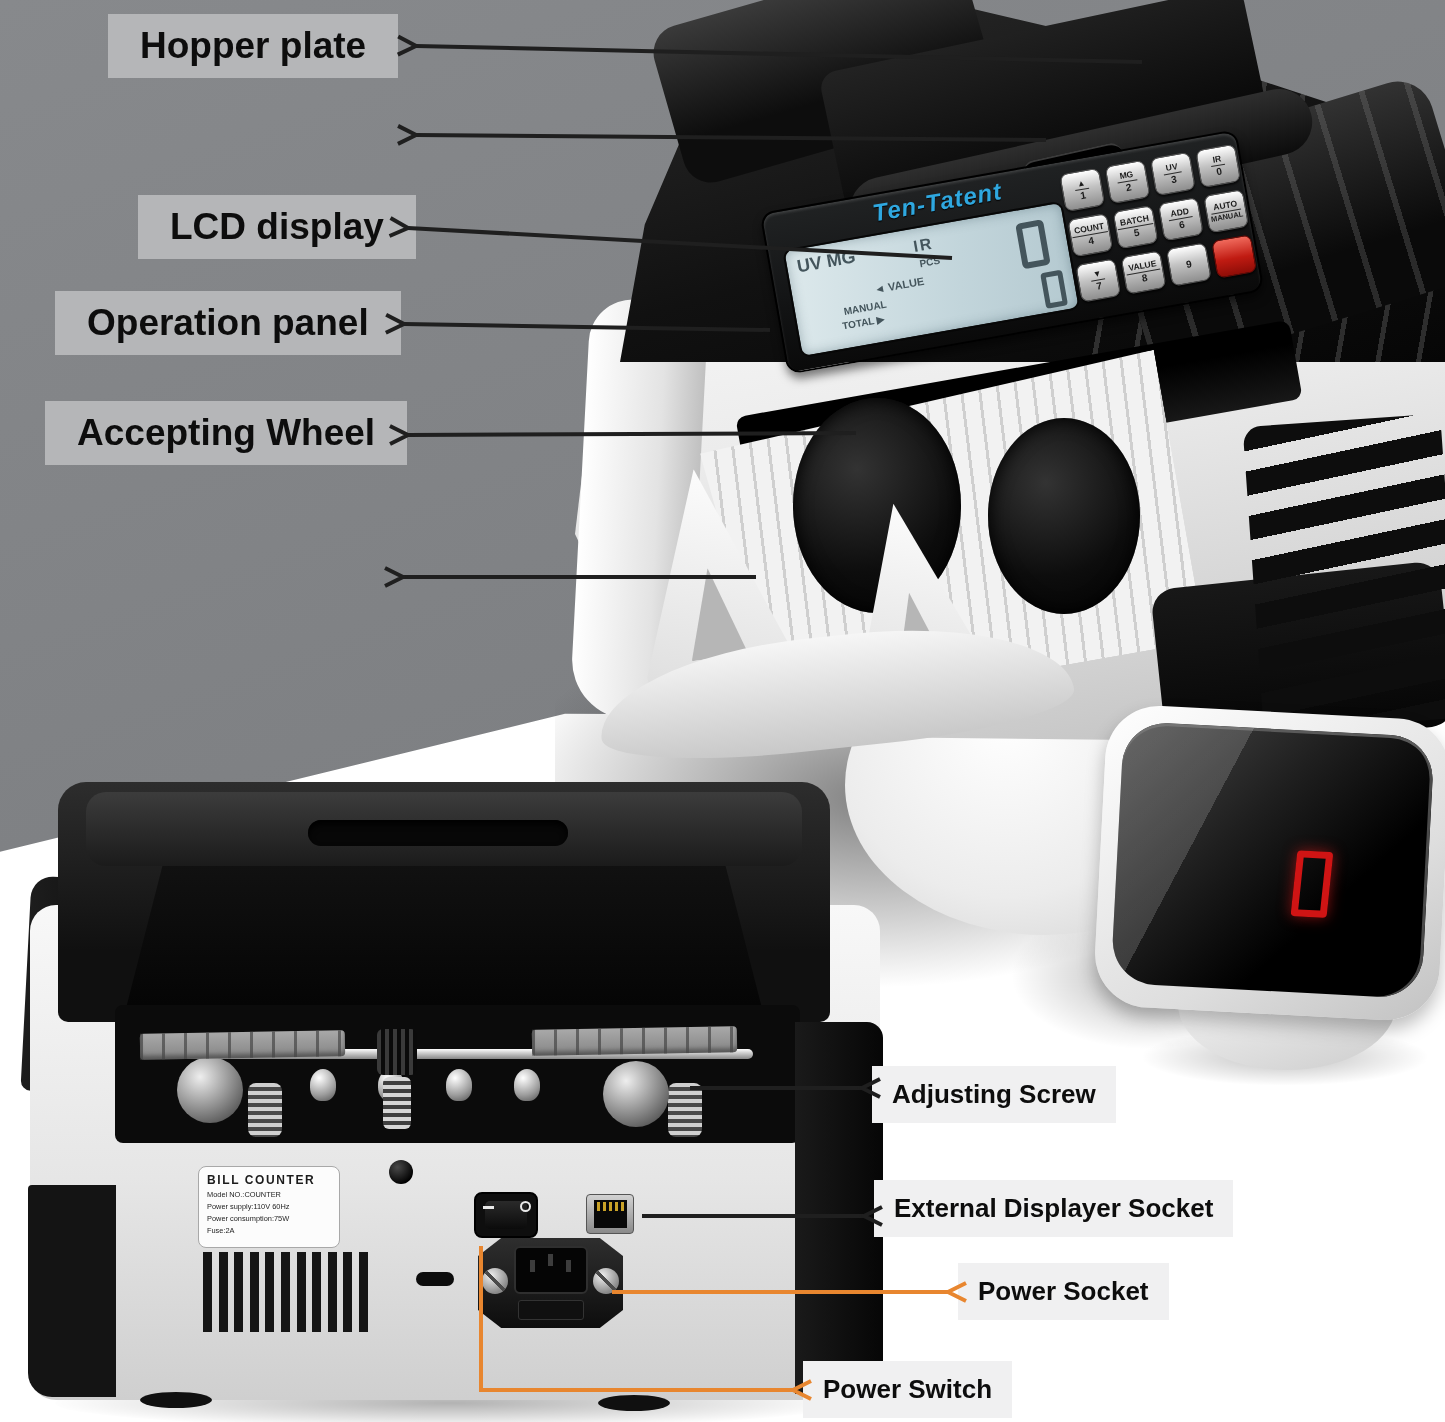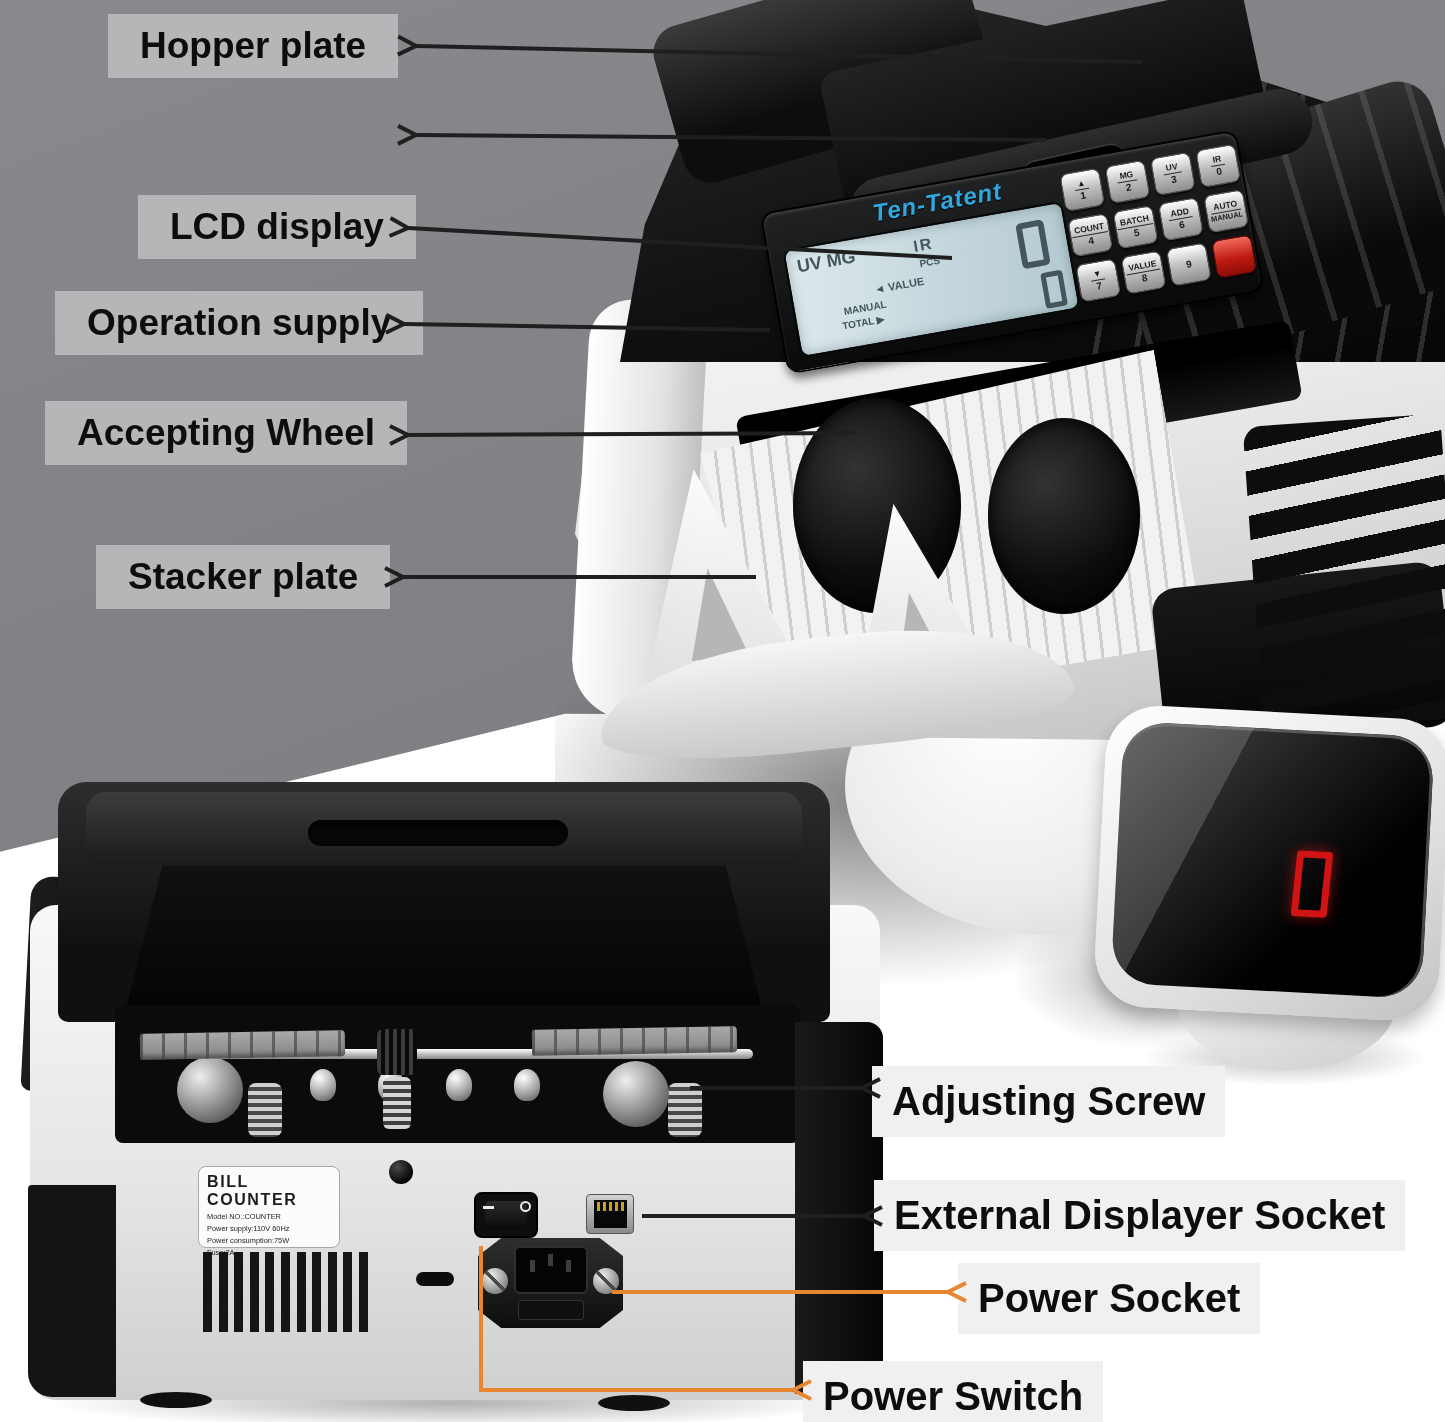--- a/index.html
+++ b/index.html
@@ -140,21 +140,21 @@
     background:repeating-linear-gradient(180deg,#e0e0e0 0 4px,#4e4e4e 4px 8px);}
   .rm-mech .knurl{position:absolute;left:262px;top:24px;width:40px;height:46px;border-radius:6px;
     background:repeating-linear-gradient(90deg,#3a3a3a 0 4px,#0a0a0a 4px 8px);}
   .rm-mech .kspring{position:absolute;left:268px;top:72px;width:28px;height:52px;border-radius:6px;
     background:repeating-linear-gradient(180deg,#d6d6d6 0 4px,#3f3f3f 4px 8px);}
   .rm-disc{position:absolute;width:66px;height:66px;border-radius:50%;
     background:radial-gradient(circle at 35% 30%,#eee,#888 55%,#333 100%);}
 
   .spec-label{position:absolute;left:198px;top:1166px;width:142px;height:82px;border-radius:8px;
     background:#fcfcfc;border:1px solid #a8a8a8;box-sizing:border-box;padding:6px 8px;color:#1c1c1c;}
-  .spec-label .t{font-size:16px;font-weight:bold;letter-spacing:1.6px;margin-bottom:2px;}
+  .spec-label .t{font-size:12px;font-weight:bold;letter-spacing:1.6px;margin-bottom:2px;}
   .spec-label .l{font-size:7.4px;line-height:1.6;white-space:nowrap;}
   .rm-screw{position:absolute;left:389px;top:1160px;width:24px;height:24px;border-radius:50%;
     background:radial-gradient(circle at 35% 30%,#4a4a4a,#000 75%);}
   .rocker{position:absolute;left:474px;top:1192px;width:64px;height:46px;border-radius:8px;
     background:#0e0e0e;border:2px solid #000;box-sizing:border-box;}
   .rocker .pad{position:absolute;left:9px;top:7px;width:42px;height:28px;border-radius:5px;
     background:linear-gradient(180deg,#2a2a2a,#0b0b0b);}
   .rocker .dash{position:absolute;left:7px;top:12px;width:11px;height:3px;background:#e9e9e9;}
   .rocker .circ{position:absolute;right:5px;top:7px;width:11px;height:11px;border-radius:50%;
     border:2.5px solid #e9e9e9;box-sizing:border-box;}
@@ -193,21 +193,21 @@
   .ed-face .gloss{position:absolute;inset:0;
     background:linear-gradient(115deg,rgba(255,255,255,.16) 0 30%,rgba(255,255,255,0) 30%);}
   .ed-digit{box-sizing:border-box;position:absolute;left:178px;top:120px;width:36px;height:66px;
     border:7px solid #d01414;border-radius:4px;transform:skewX(-3deg);
     box-shadow:0 0 14px rgba(255,30,30,.5);}
 
   
   .lbl{position:absolute;display:inline-flex;align-items:center;white-space:nowrap;
     color:#0d0d0d;font-weight:bold;}
   .lbl-left{background:#b5b6b8;font-size:37px;padding:11px 32px;}
-  .lbl-right{background:#f0f0f1;font-size:40px;padding:13px 20px;}
+  .lbl-right{background:#f0f0f1;font-size:26px;padding:13px 20px;}
 
   .arrows{position:absolute;left:0;top:0;width:1445px;height:1422px;pointer-events:none;}
 </style>
 </head>
 <body>
 
 <div class="stage">
 
   <div class="bg-gray"></div>
   <div class="sh-front"></div>
@@ -376,23 +376,22 @@
     <div class="ed-body">
       <div class="ed-face">
         <div class="gloss"></div>
         <div class="ed-digit" aria-label="0"></div>
       </div>
     </div>
   </div>
 
   <div class="lbl lbl-left" style="left:108px;top:14px">Hopper plate</div>
   <div class="lbl lbl-left" style="left:138px;top:195px">LCD display</div>
-  <div class="lbl lbl-left" style="left:55px;top:291px">Operation supply</div>
+  <div class="lbl lbl-left" style="left:55px;top:291px">Operation panel</div>
   <div class="lbl lbl-left" style="left:45px;top:401px">Accepting Wheel</div>
-  <div class="lbl lbl-left" style="left:96px;top:545px">Stacker plate</div>
 
   <div class="lbl lbl-right" style="left:872px;top:1066px">Adjusting Screw</div>
   <div class="lbl lbl-right" style="left:874px;top:1180px">External Displayer Socket</div>
   <div class="lbl lbl-right" style="left:958px;top:1263px">Power Socket</div>
   <div class="lbl lbl-right" style="left:803px;top:1361px">Power Switch</div>
 
   <svg class="arrows" viewBox="0 0 1445 1422" xmlns="http://www.w3.org/2000/svg">
     <defs>
       <marker id="mb" markerWidth="28" markerHeight="28" refX="6" refY="13" orient="auto" markerUnits="userSpaceOnUse">
         <path d="M24,4 L6,13 L24,22" fill="none" stroke="#1f1f1f" stroke-width="4"></path>

